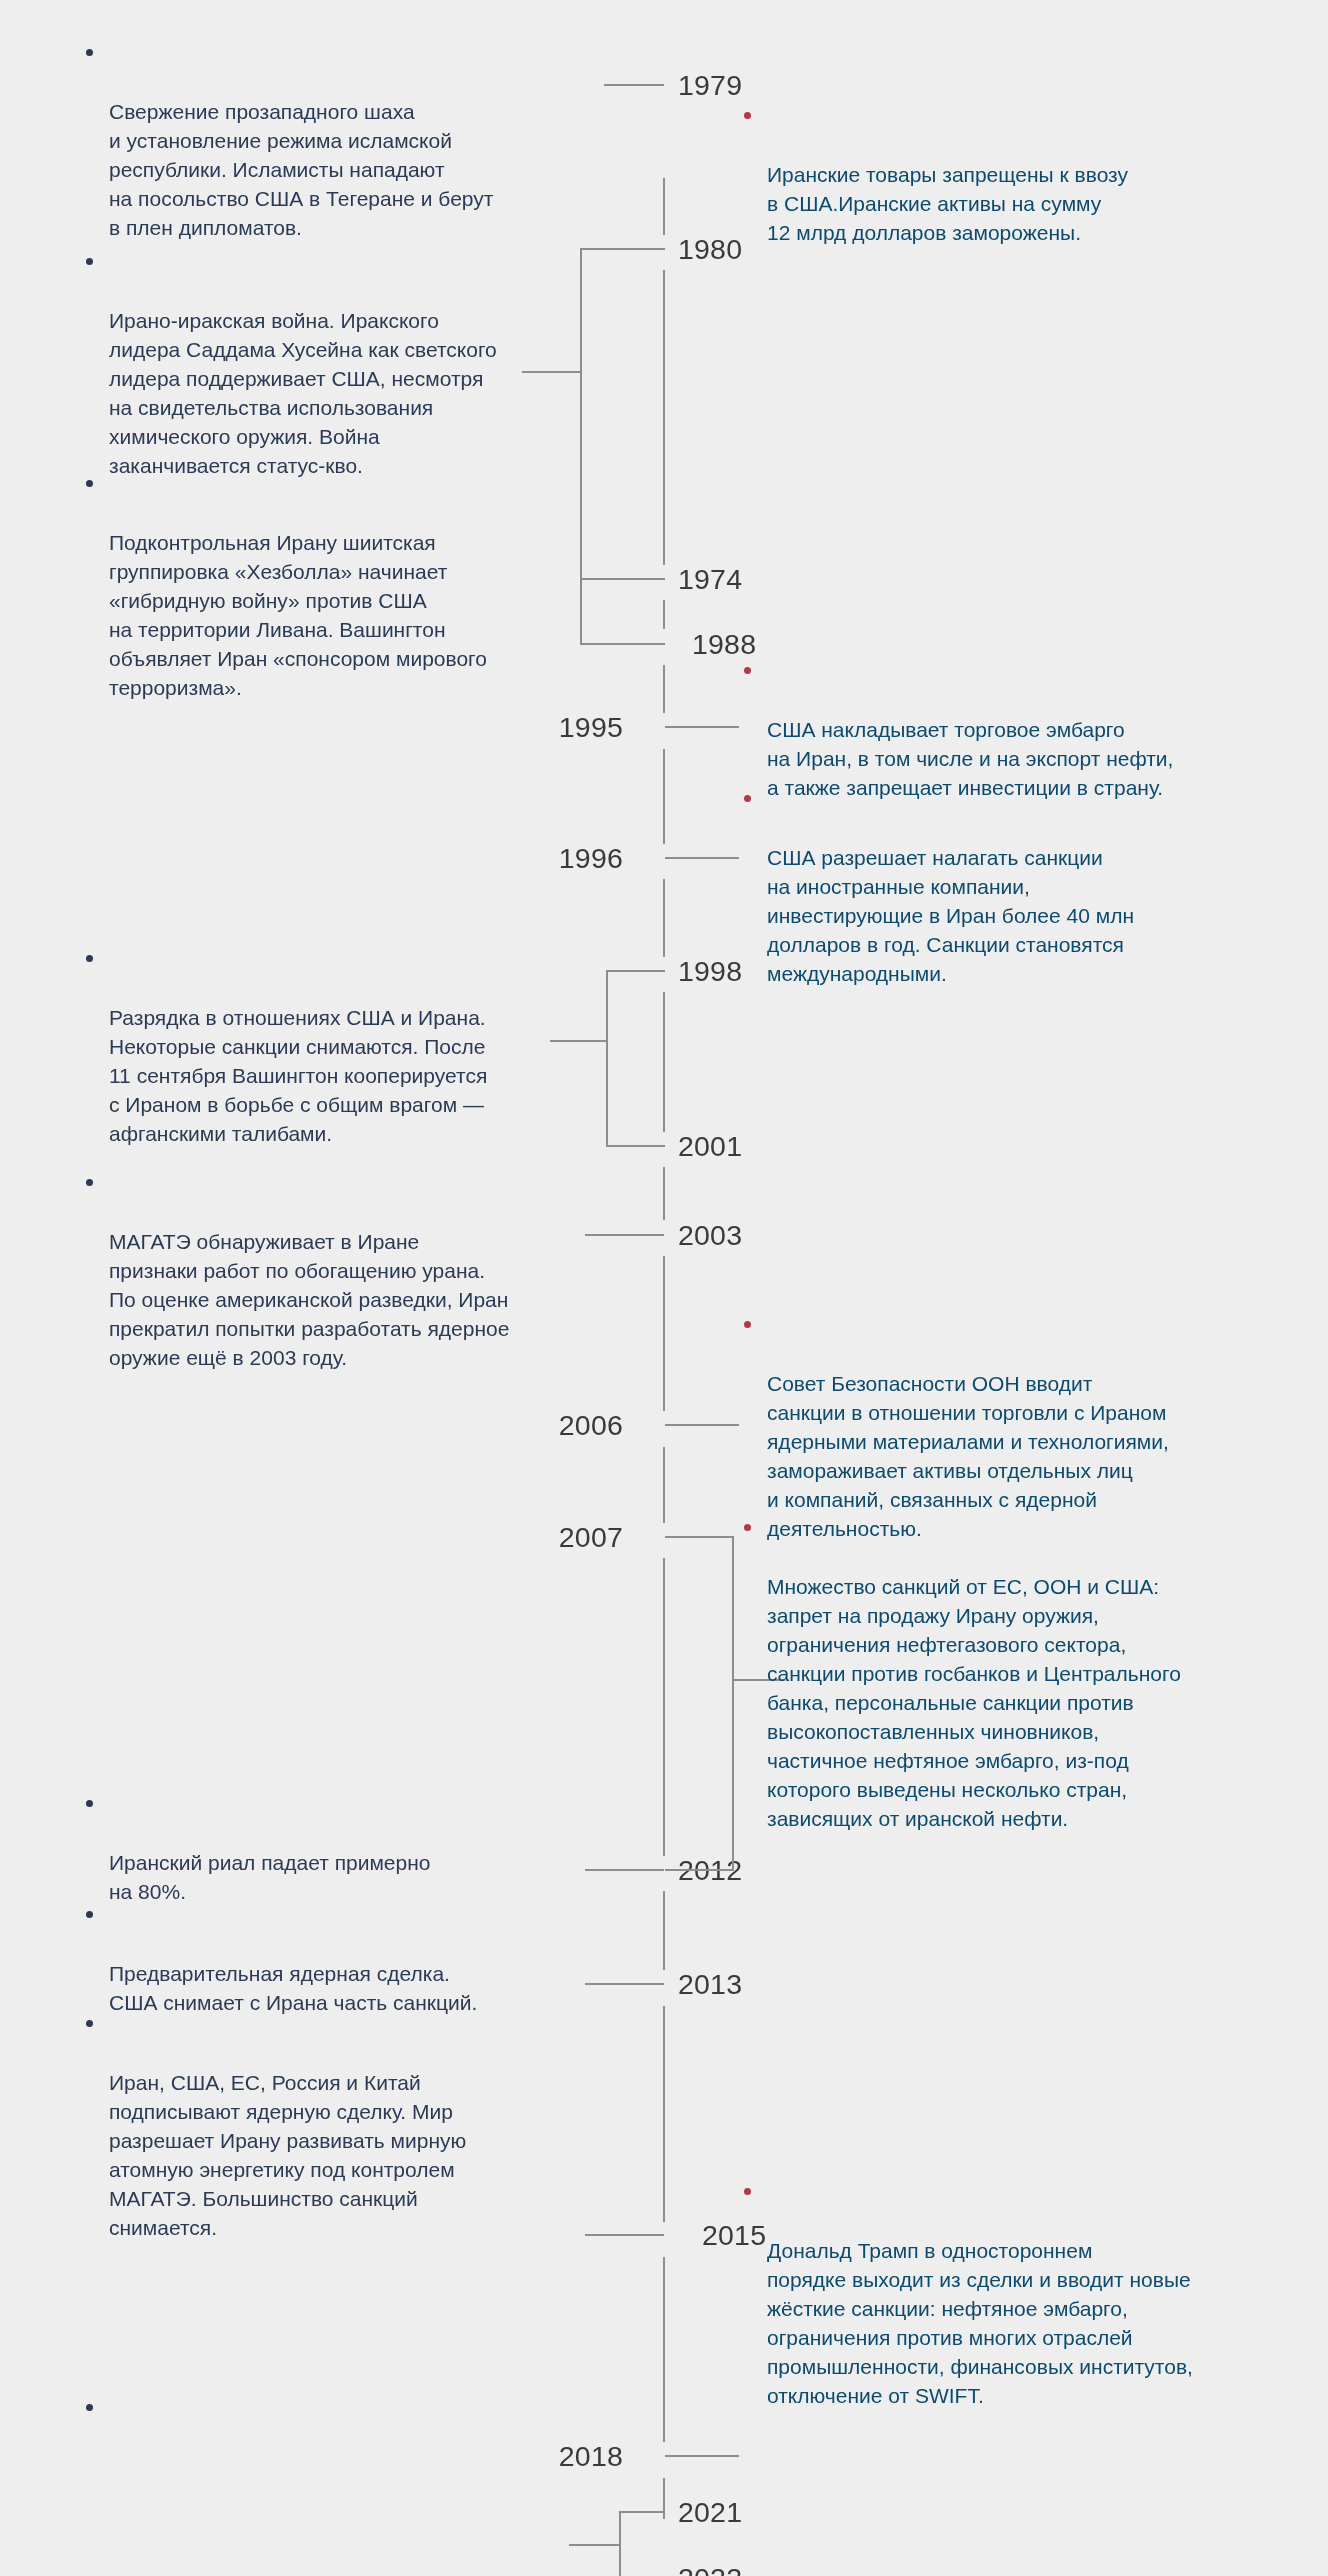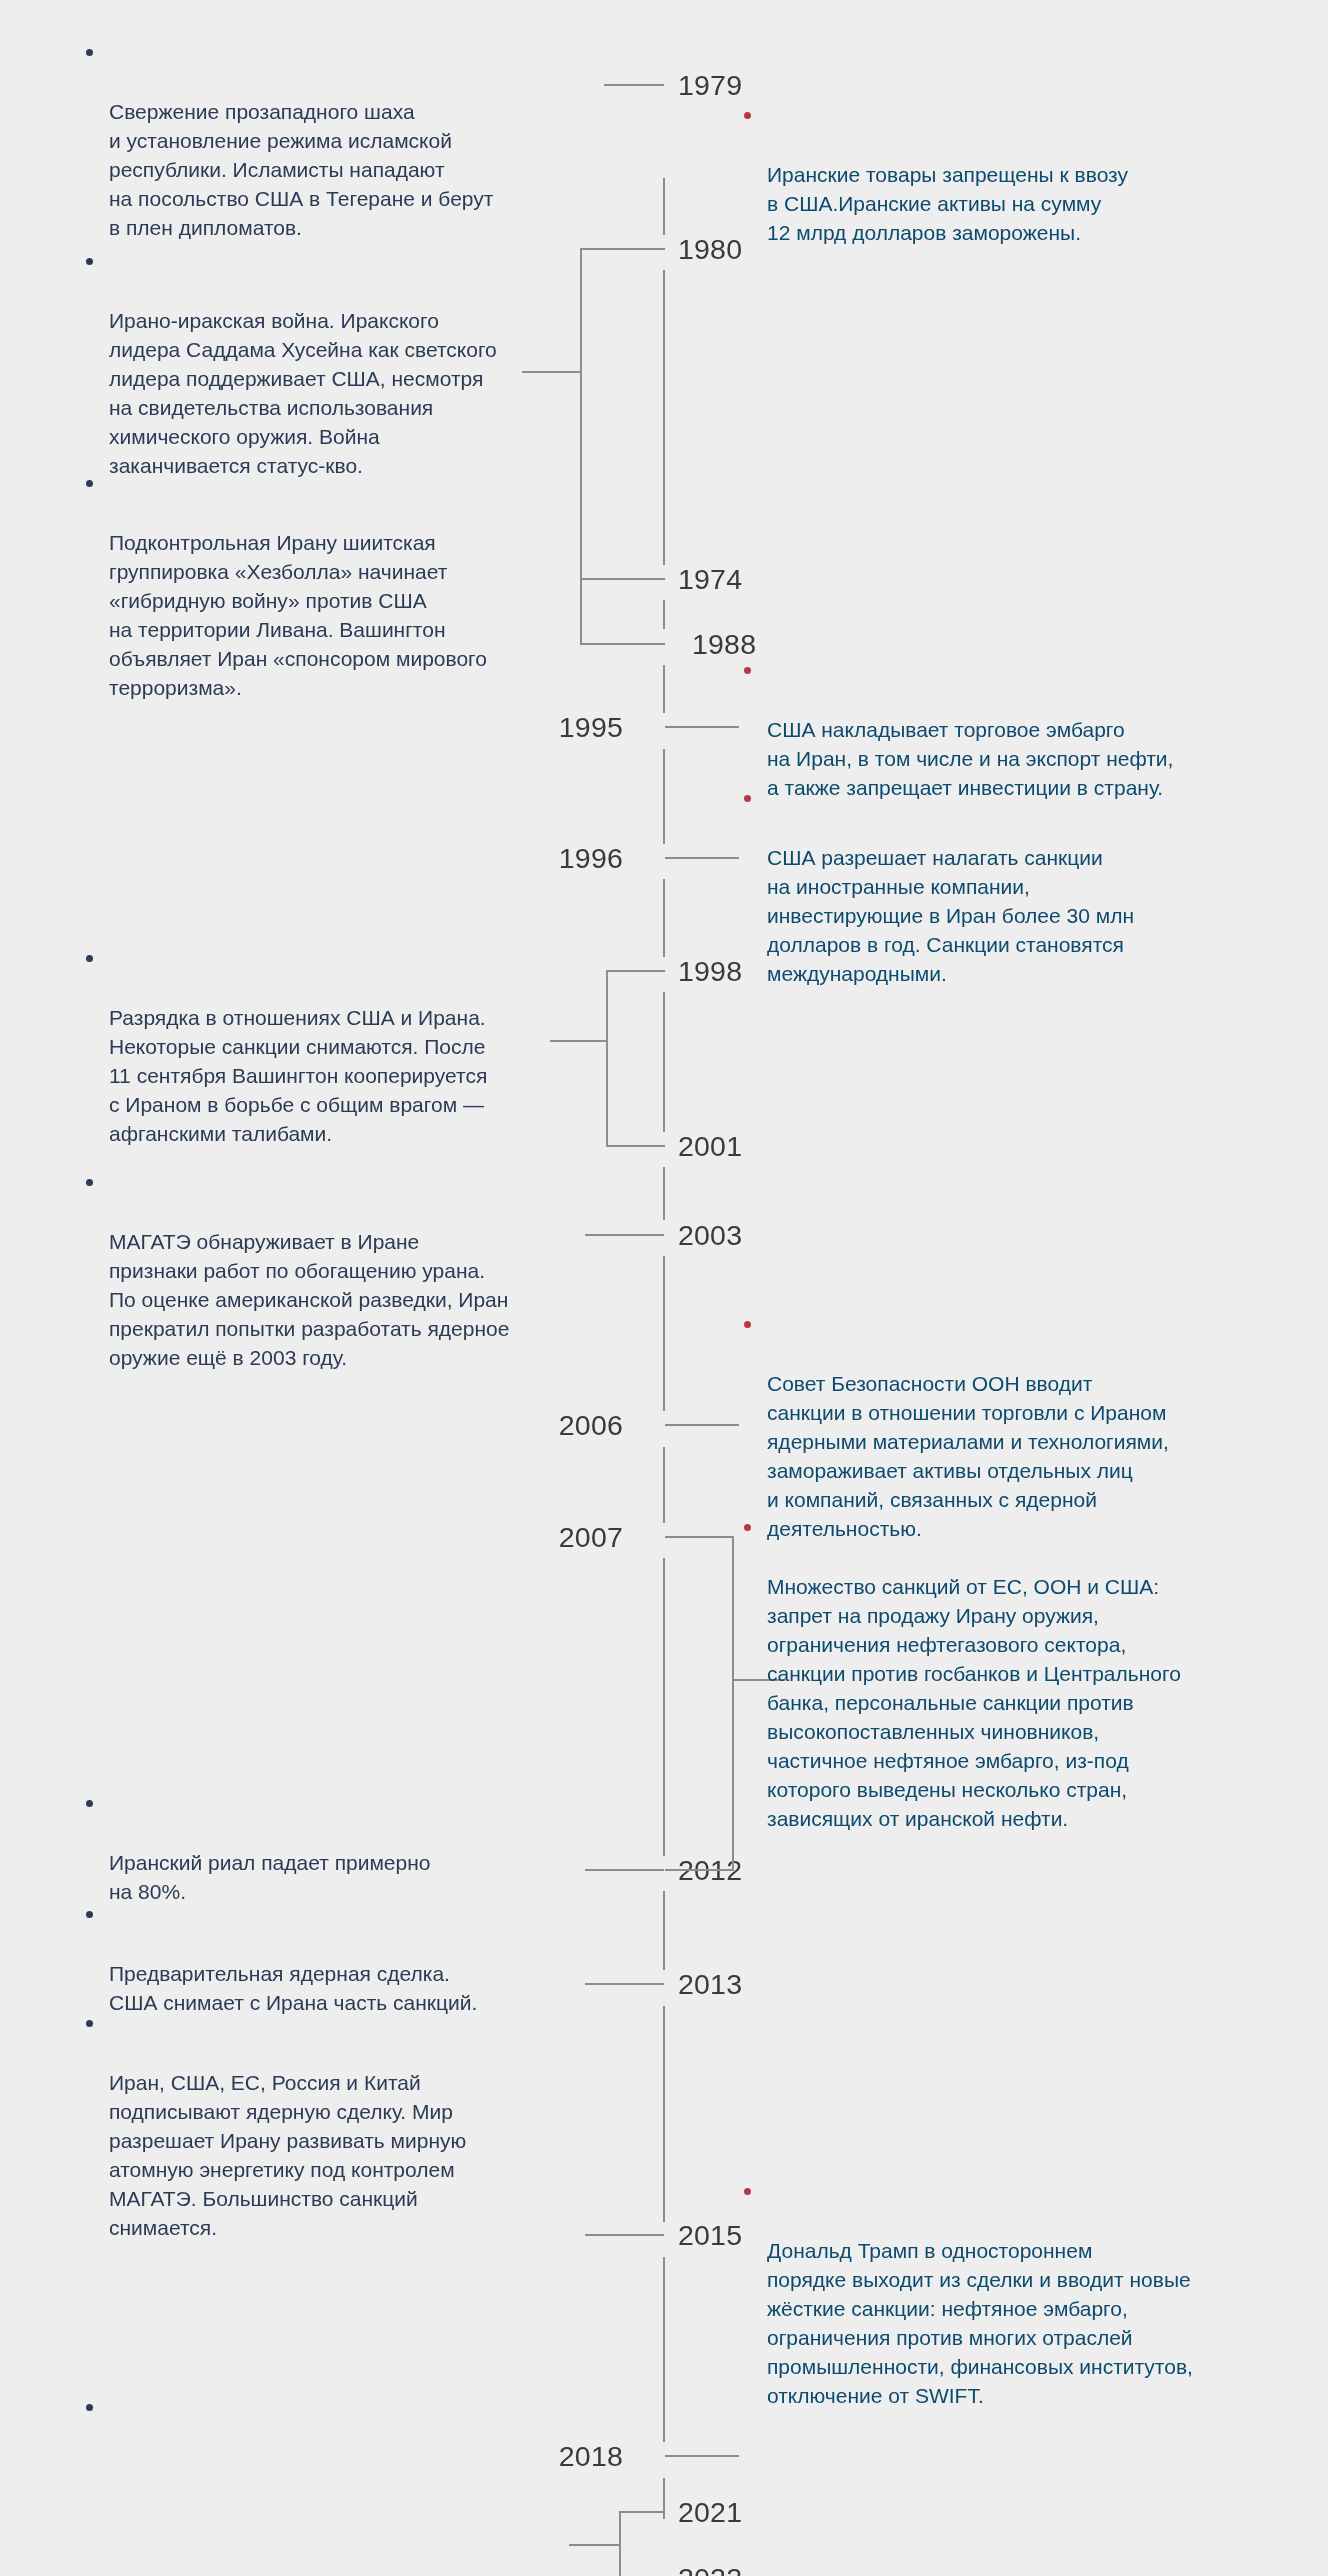--- a/index.html
+++ b/index.html
@@ -114,21 +114,21 @@
   <div class="year right-of-spine" style="top:630px;margin-left:14px;">1988</div>
   <div class="year left-of-spine" style="top:713px;">1995</div>
   <div class="year left-of-spine" style="top:844px;">1996</div>
   <div class="year right-of-spine" style="top:957px;">1998</div>
   <div class="year right-of-spine" style="top:1132px;">2001</div>
   <div class="year right-of-spine" style="top:1221px;">2003</div>
   <div class="year left-of-spine" style="top:1411px;">2006</div>
   <div class="year left-of-spine" style="top:1523px;">2007</div>
   <div class="year right-of-spine" style="top:1856px;">2012</div>
   <div class="year right-of-spine" style="top:1970px;">2013</div>
-  <div class="year right-of-spine" style="top:2221px;">2015</div>
+  <div class="year right-of-spine" style="top:2221px;margin-left:24px;">2015</div>
   <div class="year left-of-spine" style="top:2442px;">2018</div>
   <div class="year right-of-spine" style="top: 2498px;">2021</div>
   <div class="year right-of-spine" style="top: 2564px;">2022</div>
 
   <div class="tick" style="left:604px; top:84px; width:60px;"></div>
 
   <div class="tick" style="left:750px; top:84px; width:0px;"></div>
 
   <div class="bracket-h" style="left:580px; top:248px; width:85px;"></div>
   <div class="bracket-v" style="left:580px; top:248px; height:395px;"></div>
@@ -251,21 +251,21 @@
     <span class="bullet"></span>
     <span class="body">США накладывает торговое эмбарго
 на Иран, в том числе и на экспорт нефти,
 а также запрещает инвестиции в страну.</span>
   </div>
 
   <div class="block right" style="left:744px; top:785px; width:535px;">
     <span class="bullet"></span>
     <span class="body">США разрешает налагать санкции
 на иностранные компании,
-инвестирующие в Иран более 30 млн
+инвестирующие в Иран более 40 млн
 долларов в год. Санкции становятся
 международными.</span>
   </div>
 
   <div class="block right" style="left:744px; top:1311px; width:539px;">
     <span class="bullet"></span>
     <span class="body">Совет Безопасности ООН вводит
 санкции в отношении торговли с Ираном
 ядерными материалами и технологиями,
 замораживает активы отдельных лиц

